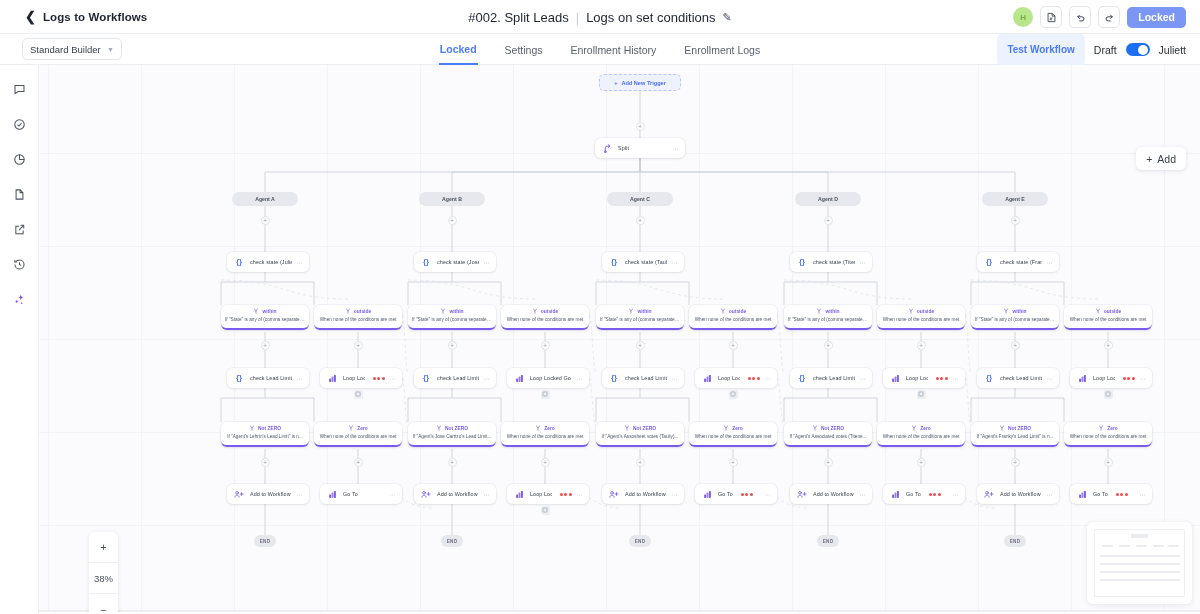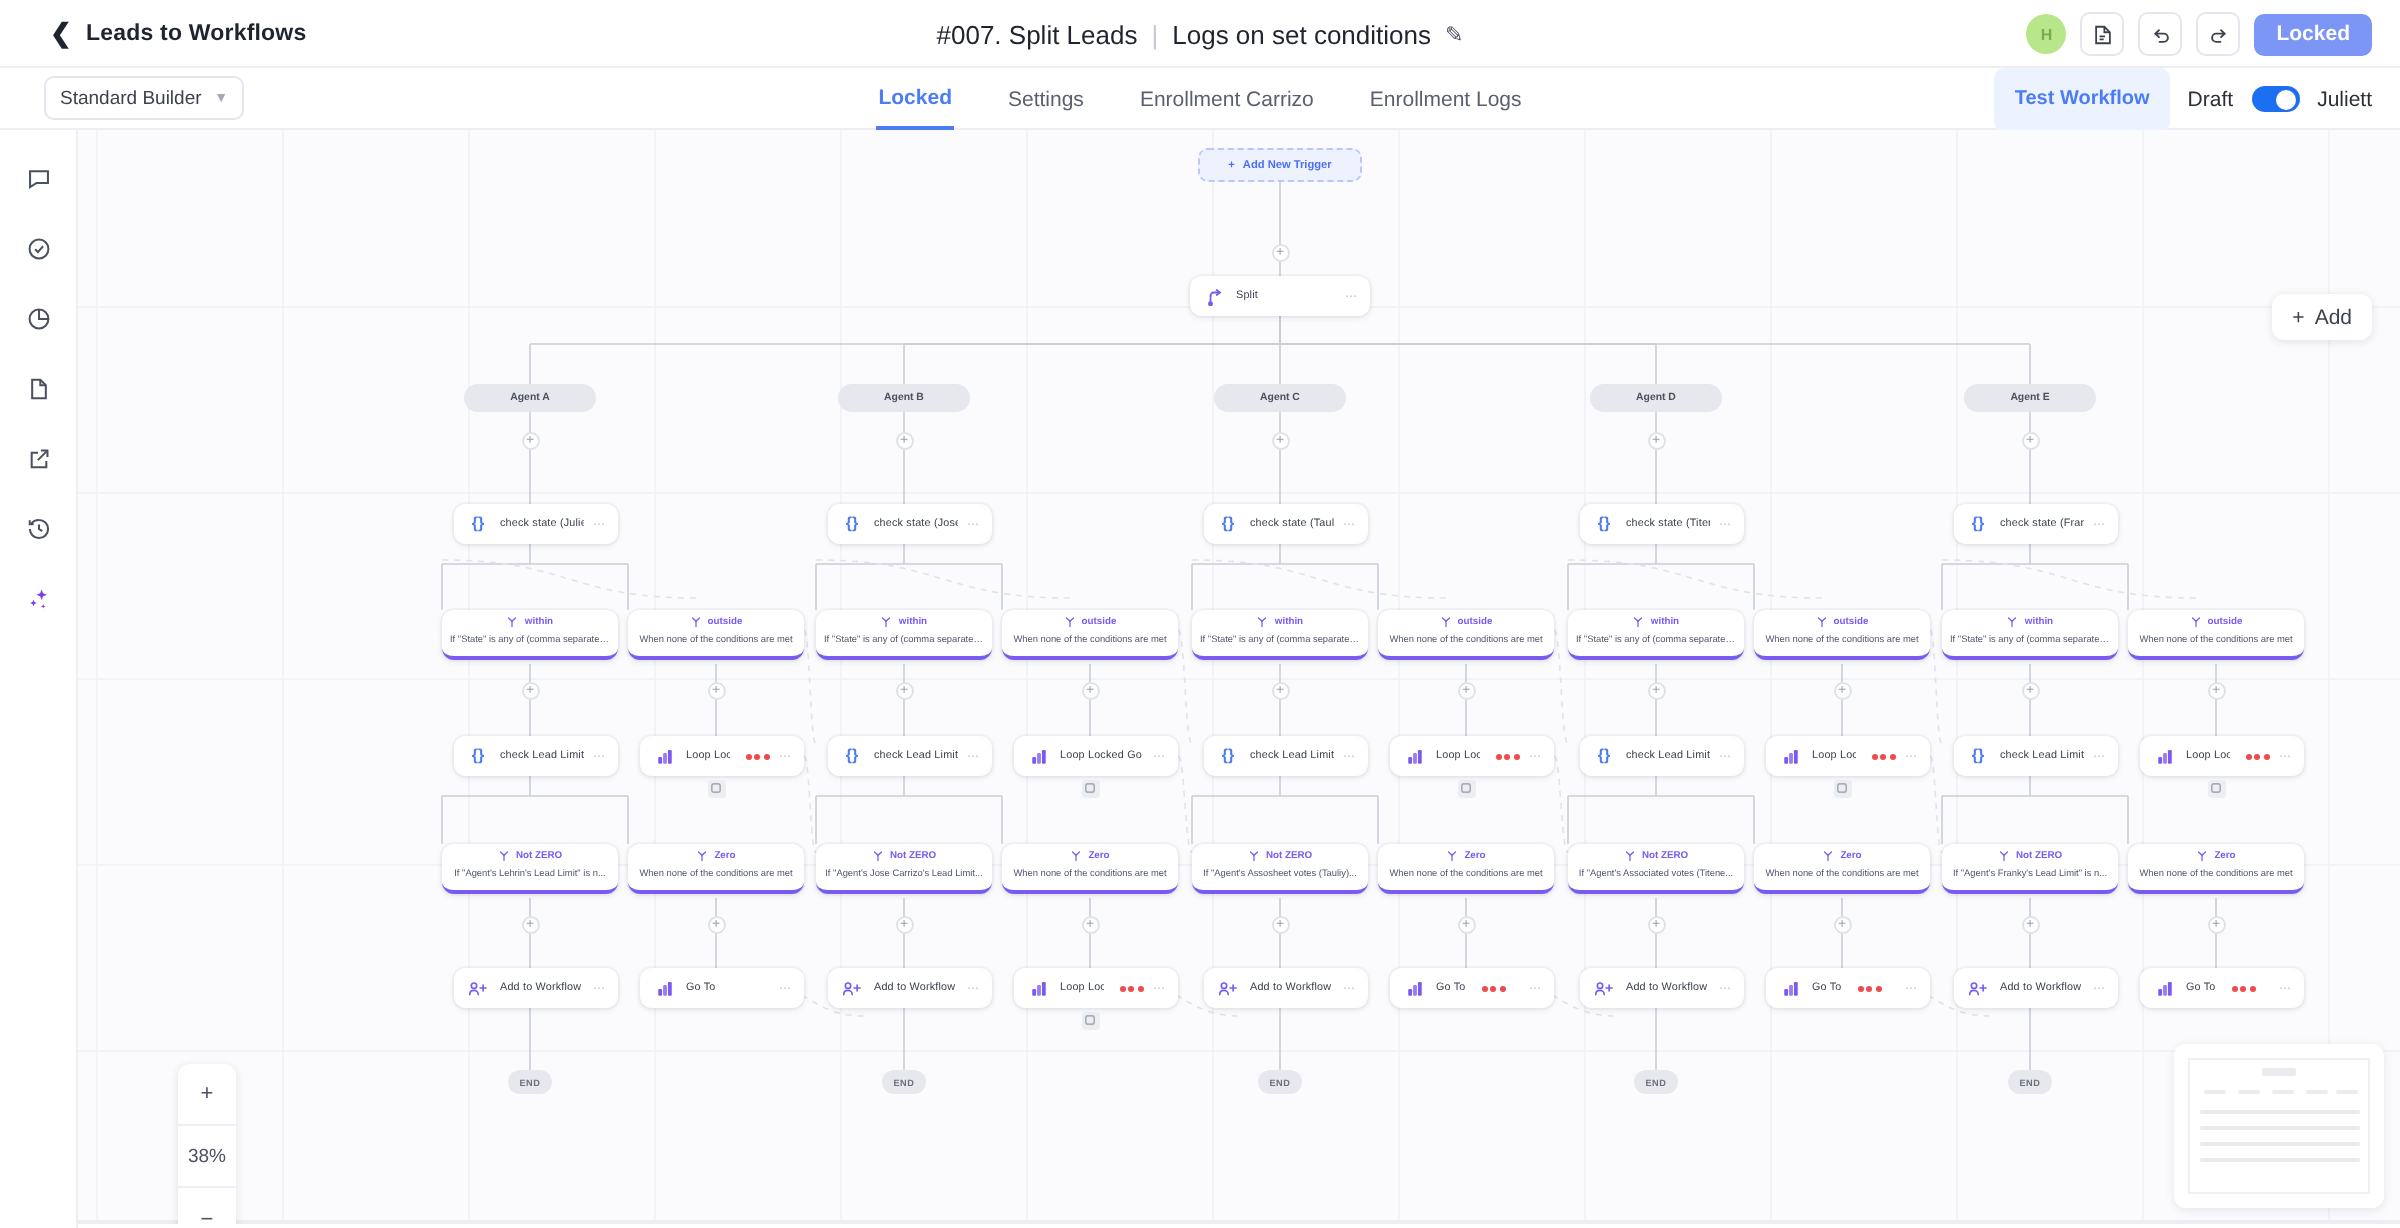--- a/index.html
+++ b/index.html
@@ -217,24 +217,24 @@
   .mm-bar { position: absolute; background: #e9ebef; height: 2px; border-radius: 1px; }
 </style>
 </head>
 <body>
 
 <div id="app">
 
   <div class="topbar">
     <div class="back-link">
       <span class="back-chevron">❮</span>
-      <span>Leads to Workflows</span>
+      <span>Logs to Workflows</span>
     </div>
     <div class="doc-title">
-      <span>#007. Split Leads</span>
+      <span>#002. Split Leads</span>
       <span class="sep">|</span>
       <span>Logs on set conditions</span>
       <span class="pencil">✎</span>
     </div>
     <div class="top-right">
       <div class="avatar">
         <span>H</span>
       </div>
       <div class="icon-btn">
         <svg width="11" height="11" viewBox="0 0 16 16" fill="none" stroke="#3c424e" stroke-width="1.3">
@@ -267,21 +267,21 @@
       <span class="chev">▼</span>
     </div>
     <div class="tabs">
       <div class="tab active">
           <span>Locked</span>
         </div>
       <div class="tab">
           <span>Settings</span>
         </div>
       <div class="tab">
-          <span>Enrollment Carrizo</span>
+          <span>Enrollment History</span>
         </div>
       <div class="tab">
           <span>Enrollment Logs</span>
         </div>
     </div>
     <div class="subbar-right">
       <div class="test-btn">
         <span>Test Workflow</span>
       </div>
       <span class="draft-lbl">Draft</span>

